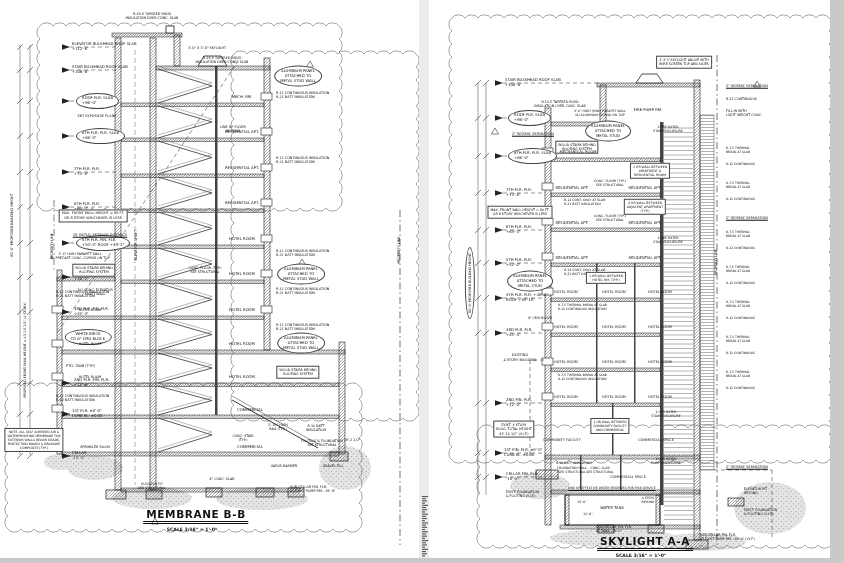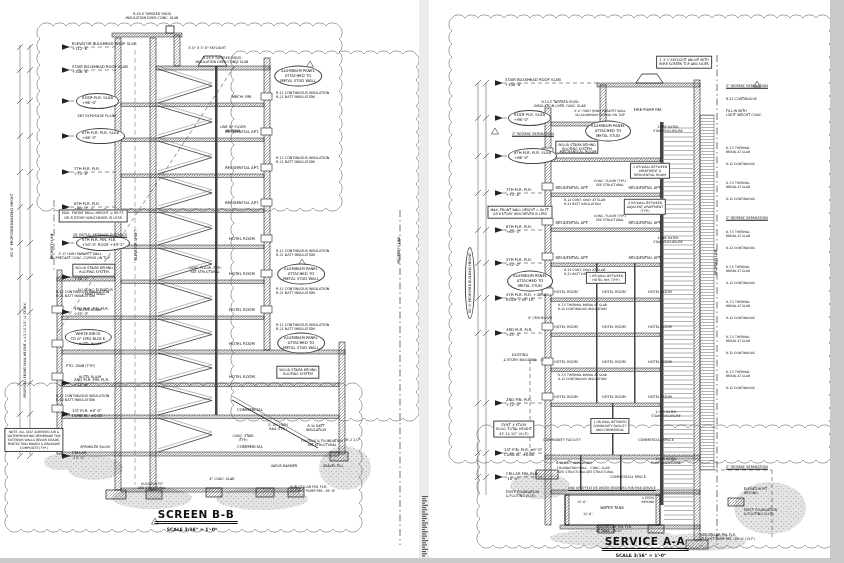--- a/index.html
+++ b/index.html
@@ -966,27 +966,27 @@
       </div>
       <div class="lbl ul left" style="left: 726px; top: 467px; font-size: 3.5px; transform: translate(0px, -50%);">
         <span>2" SEISMIC SEPARATION</span>
       </div>
       <div class="lbl" style="left: 716px; top: 262px; font-size: 3.3px; transform: translate(-50%, -50%) rotate(-90deg);">
         <span>PROPERTY LINE</span>
       </div>
     </div>
 
   <div class="title" style="left:196px;top:516px">
-    <span>SCREEN B-B</span>
+    <span>MEMBRANE B-B</span>
   </div>
   <div class="scalenote" style="left:192px;top:529px">
     <span>SCALE 3/16" = 1'-0"</span>
   </div>
   <div class="title" style="left:645px;top:543px">
-    <span>SERVICE A-A</span>
+    <span>SKYLIGHT A-A</span>
   </div>
   <div class="scalenote" style="left:641px;top:555px">
     <span>SCALE 3/16" = 1'-0"</span>
   </div>
 
   <div class="edge" style="left:830px;top:0;width:14px;height:563px"></div>
   <div class="edge" style="left:0;top:558px;width:844px;height:5px"></div>
 </div>
 
 </body></html>

